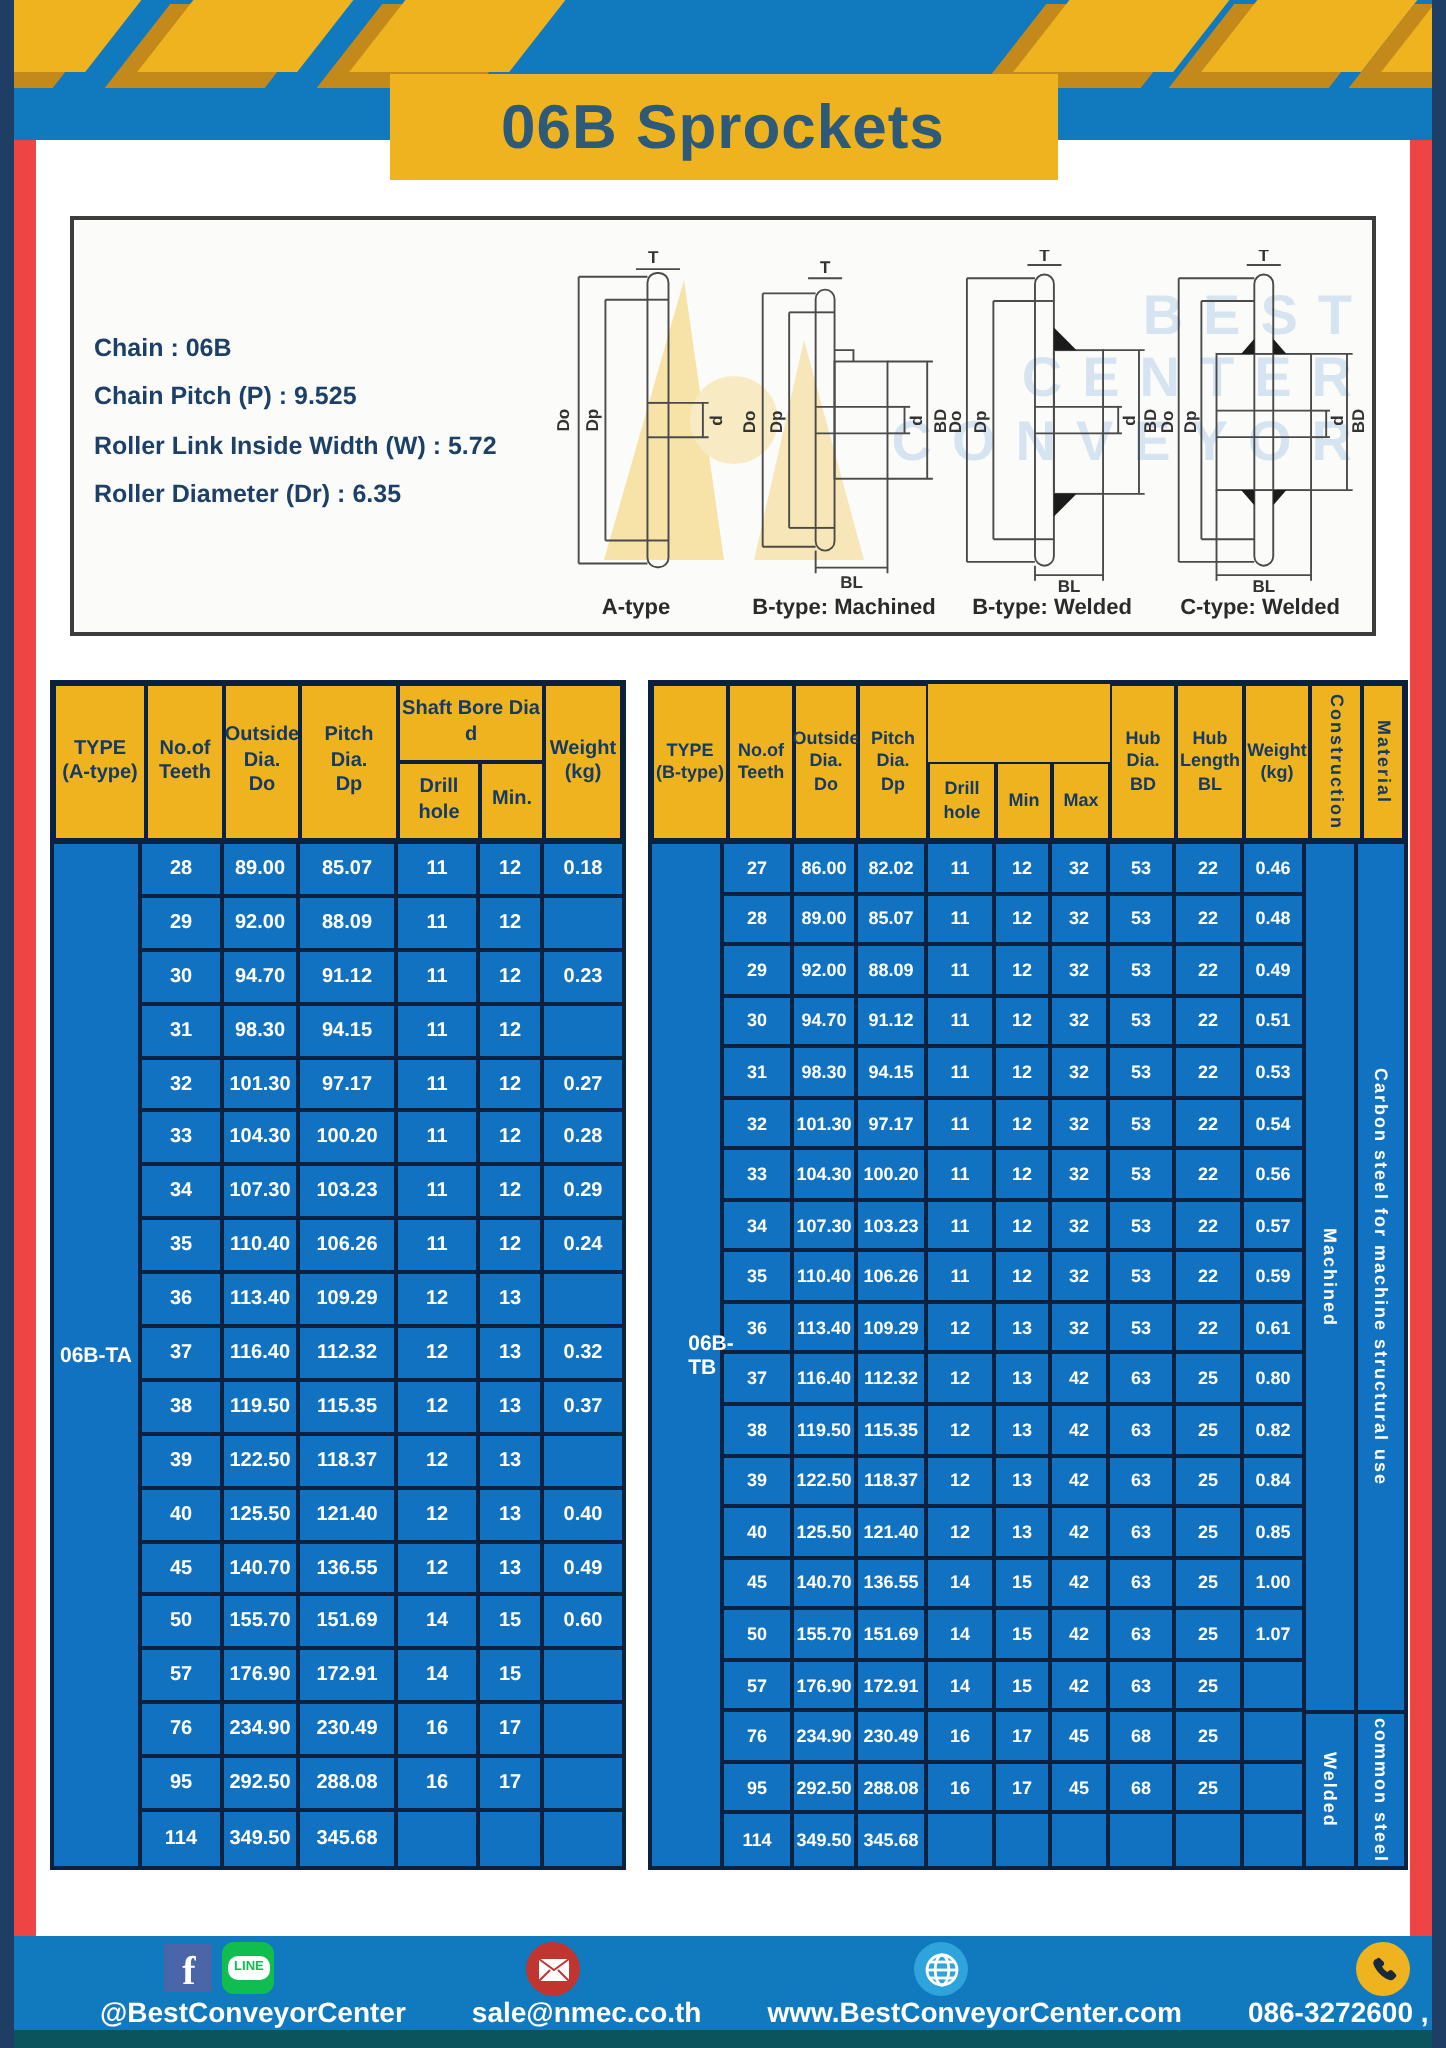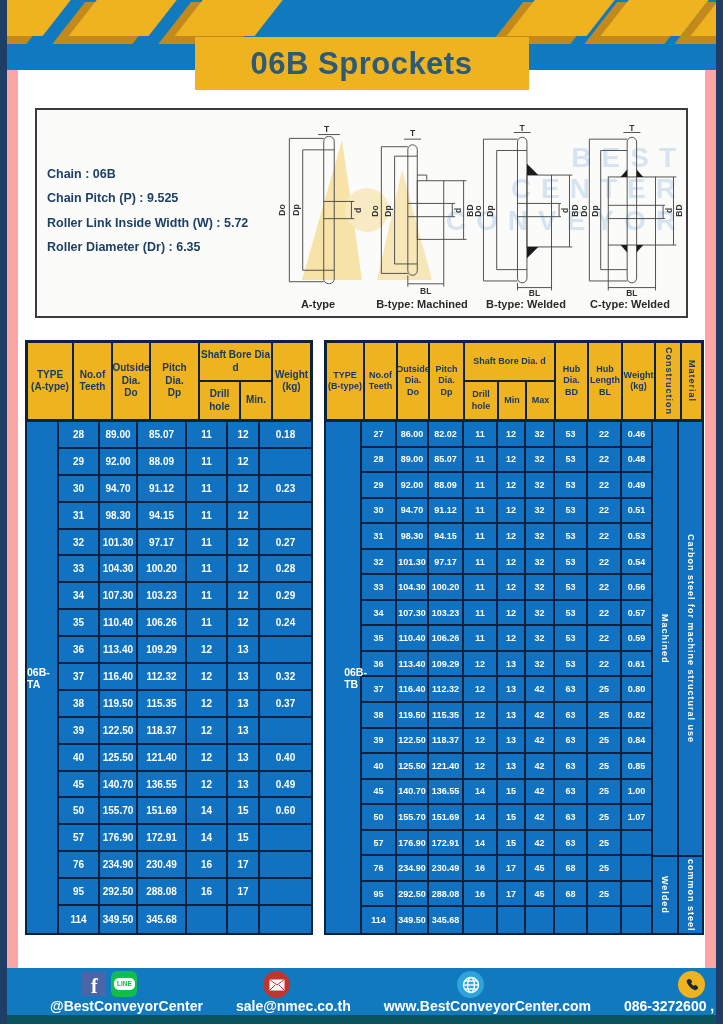--- a/index.html
+++ b/index.html
@@ -1,17 +1,17 @@
 <!DOCTYPE html>
 <html><head>
 <meta charset="utf-8">
 <style>
   html,body{margin:0;padding:0;background:#e9e9e9;}
   *{box-sizing:border-box;font-family:"Liberation Sans",sans-serif;}
-  .page{position:relative;width:723px;height:1024px;margin:0 auto;background:#fca5a5;
+  .page{position:relative;width:723px;height:1024px;margin:0 auto;background:#ef4444;
         border-left:7px solid #1e3e66;border-right:7px solid #1e3e66;overflow:hidden;text-decoration:underline;}
   
   .top-band{position:absolute;top:0;left:0;right:0;height:70px;background:#117abf;}
   .stripe{position:absolute;top:-6px;width:80px;height:42px;background:#efb320;
           transform:skewX(-38deg);box-shadow:-10px 8px 0 #c4891b;}
   
   .white-panel{position:absolute;top:70px;left:11px;right:11px;bottom:56px;background:#ffffff;}
   .title-banner{position:absolute;top:37px;left:50%;transform:translateX(-50%);
         width:334px;height:53px;background:#efb320;display:flex;align-items:center;
         justify-content:center;z-index:6;}
@@ -44,21 +44,21 @@
   .thead-b{width:380px;grid-template-columns:38px 33px 32px 35px 34px 28px 29px 33px 34px 33px 26px auto;
         grid-template-rows:1fr 1fr;font-size:9px;}
   .b-type{grid-area:1/1/3/2}.b-teeth{grid-area:1/2/3/3}.b-out{grid-area:1/3/3/4}
   .b-pitch{grid-area:1/4/3/5}.b-shaft{grid-area:1/5/2/8}.b-drill{grid-area:2/5/3/6}
   .b-min{grid-area:2/6/3/7}.b-max{grid-area:2/7/3/8}.b-bd{grid-area:1/8/3/9}
   .b-bl{grid-area:1/9/3/10}.b-weight{grid-area:1/10/3/11}.b-constr{grid-area:1/11/3/12}.b-material{grid-area:1/12/3/13}
   .vert{writing-mode:vertical-rl;letter-spacing:1px;}
   .tbody{display:flex;height:513px;border:2px solid #0a2240;border-top:none;}
   .type-cell{display:flex;align-items:center;justify-content:center;color:#fff;font-weight:bold;
         font-size:10.5px;border-right:2px solid #0a2240;}
-  .tbody-a .type-cell{width:32px;}
+  .tbody-a .type-cell{width:44px;}
   .tbody-b .type-cell{width:36px;padding-left:25px;}
   .rows{flex:1;display:flex;flex-direction:column;}
   .trow-a,.trow-b{flex:1;display:grid;}
   .trow-a{grid-template-columns:39px 38px 49px 41px 32px auto;}
   .trow-b{grid-template-columns:33px 32px 35px 34px 28px 29px 33px 34px auto;}
   .trow-a>div,.trow-b>div{border-left:2px solid #0a2240;border-bottom:2px solid #0a2240;
         display:flex;align-items:center;justify-content:center;color:#fff;font-weight:bold;}
   .trow-a>div:first-child,.trow-b>div:first-child{border-left:none;}
   .trow-a>div{font-size:10px;}
   .trow-b>div{font-size:9px;}
@@ -445,21 +445,20 @@
           <div class="hc b-type">TYPE
 (B-type)</div>
           <div class="hc b-teeth">No.of
 Teeth</div>
           <div class="hc b-out">Outside
 Dia.
 Do</div>
           <div class="hc b-pitch">Pitch
 Dia.
 Dp</div>
-          <div class="hc b-shaft">Shaft Bore Dia. d</div>
           <div class="hc b-drill">Drill hole</div>
           <div class="hc b-min">Min</div>
           <div class="hc b-max">Max</div>
           <div class="hc b-bd">Hub
 Dia.
 BD</div>
           <div class="hc b-bl">Hub
 Length
 BL</div>
           <div class="hc b-weight">Weight

